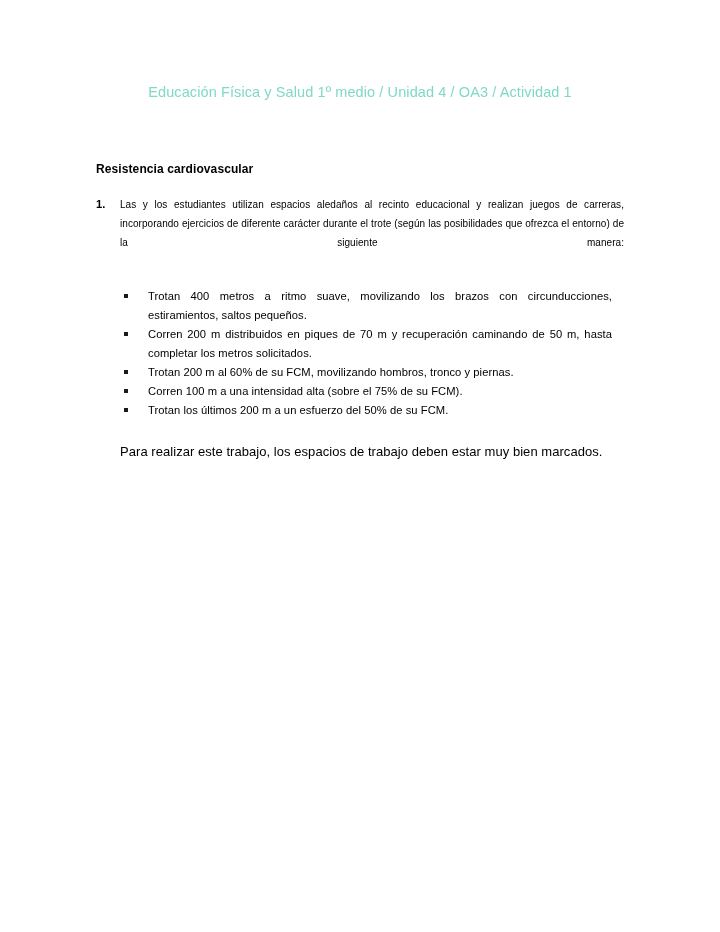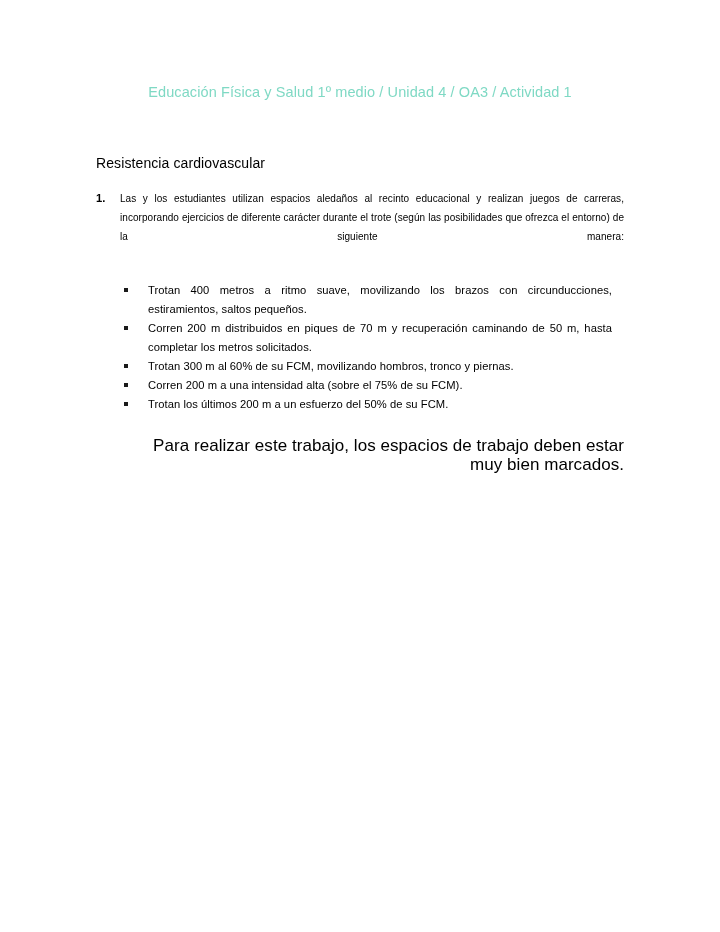--- a/index.html
+++ b/index.html
@@ -42,25 +42,25 @@
 
   
   .content {
     position: absolute;
     left: 96px;
     top: 150px;
     width: 528px;
   }
 
   .section-title {
-    font-size: 14px;
-    font-weight: normal;
+    font-size: 12px;
+    font-weight: bold;
     line-height: 16px;
     letter-spacing: .1px;
-    margin: 5px 0 18px 0;
+    margin: 11px 0 18px 0;
     color: #000;
   }
 
   
   .numbered-item {
     display: flex;
     align-items: flex-start;
     margin: 0;
   }
 
@@ -115,24 +115,24 @@
     display: block;
   }
 
   .bullet-list li .bullet-text {
     display: block;
   }
 
   
   .closing-note {
     margin: 22px 0 0 24px;
-    font-size: 17px;
+    font-size: 13px;
     line-height: 19px;
     letter-spacing: .05px;
-    text-align: right;
+    text-align: left;
   }
 </style>
 </head>
 <body>
 
 <div class="page">
 
   <div class="doc-header">Educación Física y Salud 1º medio / Unidad 4 / OA3 / Actividad 1</div>
 
   <div class="content">
@@ -148,25 +148,25 @@
       <li>
         <span class="bullet-marker"></span>
         <span class="bullet-text">Trotan 400 metros a ritmo suave, movilizando los brazos con circunducciones, estiramientos, saltos pequeños.</span>
       </li>
       <li>
         <span class="bullet-marker"></span>
         <span class="bullet-text">Corren 200 m distribuidos en piques de 70 m y recuperación caminando de 50 m, hasta completar los metros solicitados.</span>
       </li>
       <li>
         <span class="bullet-marker"></span>
-        <span class="bullet-text">Trotan 300 m al 60% de su FCM, movilizando hombros, tronco y piernas.</span>
+        <span class="bullet-text">Trotan 200 m al 60% de su FCM, movilizando hombros, tronco y piernas.</span>
       </li>
       <li>
         <span class="bullet-marker"></span>
-        <span class="bullet-text">Corren 200 m a una intensidad alta (sobre el 75% de su FCM).</span>
+        <span class="bullet-text">Corren 100 m a una intensidad alta (sobre el 75% de su FCM).</span>
       </li>
       <li>
         <span class="bullet-marker"></span>
         <span class="bullet-text">Trotan los últimos 200 m a un esfuerzo del 50% de su FCM.</span>
       </li>
     </ul>
 
     <p class="closing-note">Para realizar este trabajo, los espacios de trabajo deben estar muy bien marcados.</p>
 
   </div>

